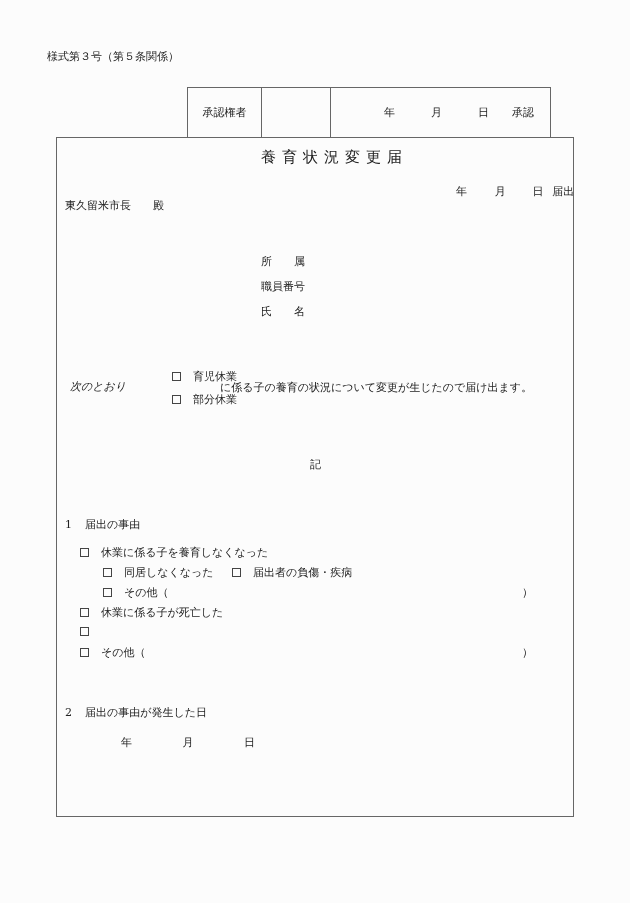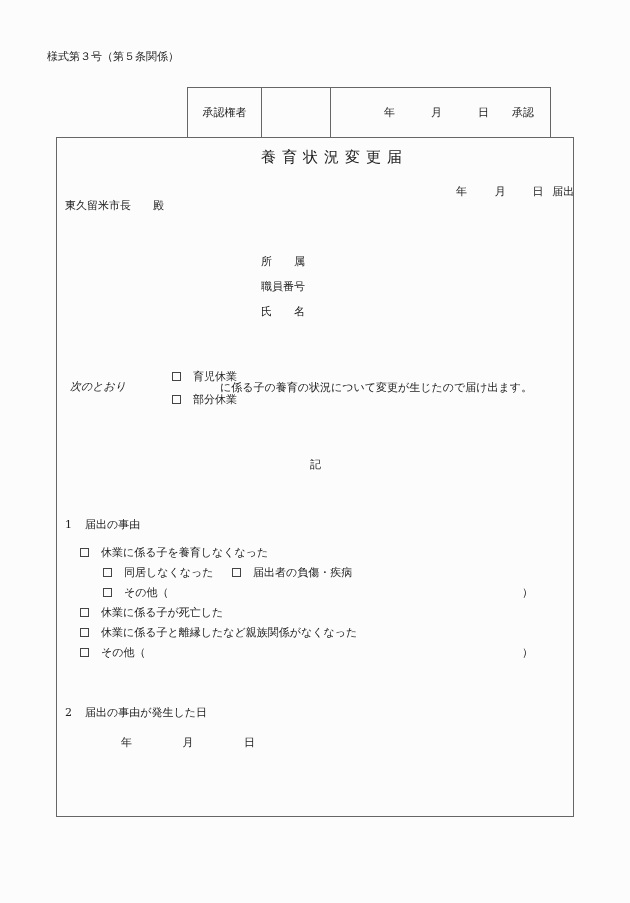--- a/index.html
+++ b/index.html
@@ -94,21 +94,21 @@
   <span class="box-glyph"></span><span>届出者の負傷・疾病</span>
 </div>
 <div class="abs" style="left:103px;top:585px">
   <span class="box-glyph"></span><span>その他（</span>
 </div>
 <div class="abs paren-close" style="top:585px">）</div>
 <div class="abs" style="left:80px;top:605px">
   <span class="box-glyph"></span><span>休業に係る子が死亡した</span>
 </div>
 <div class="abs" style="left:80px;top:625px">
-  <span class="box-glyph"></span><span>休業に係る子と離縁したなど親族関係がなくなった</span>
+  <span class="box-glyph"></span>
 </div>
 <div class="abs" style="left:80px;top:645px">
   <span class="box-glyph"></span><span>その他（</span>
 </div>
 <div class="abs paren-close" style="top:645px">）</div>
 
 <div class="abs sec-head" style="top:705px">
   <span class="num">2</span><span>届出の事由が発生した日</span>
 </div>
 <div class="abs occ-date" style="left:121px;top:735px">

